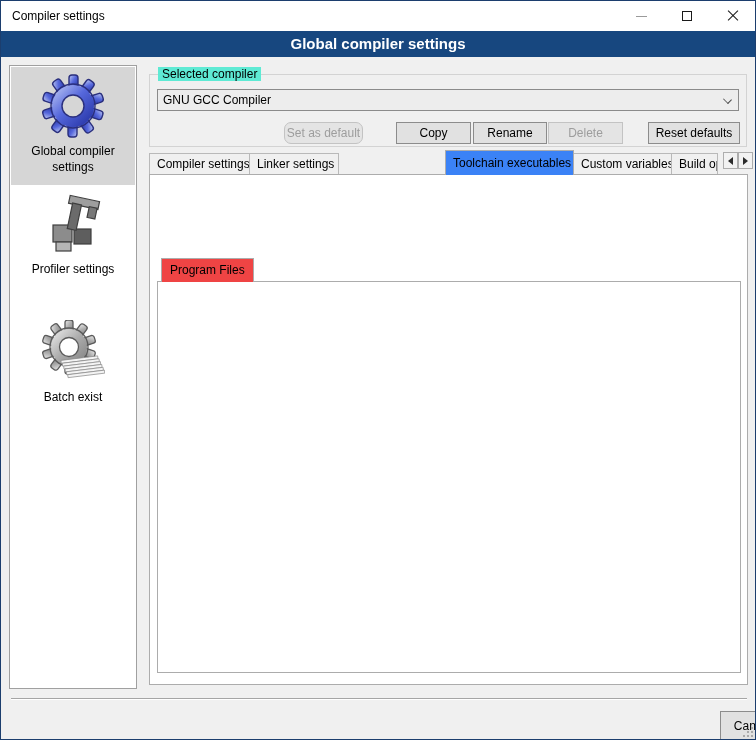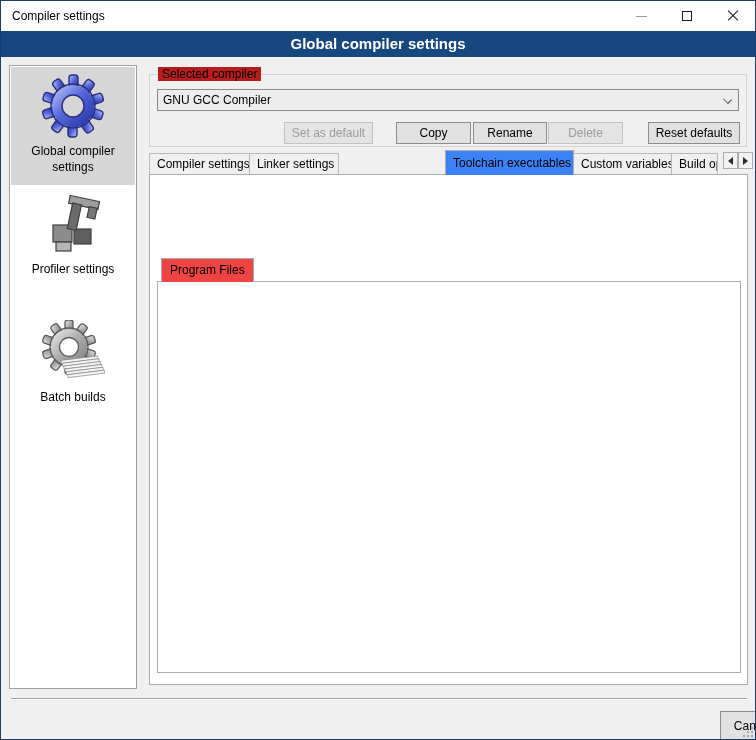--- a/index.html
+++ b/index.html
@@ -27,28 +27,28 @@
   
   .sidebar { position:absolute; left:8px; top:64px; width:128px; height:624px; background:#FFFFFF; border:1px solid #A0A0A0; }
   .side-item { position:absolute; left:1px; width:124px; display:flex; flex-direction:column; align-items:center; text-align:center; cursor:default; }
   .side-item .lbl { margin-top:5px; line-height:16px; }
   .si-1 { top:1px; height:118px; background:#D6D6D6; padding-top:7px; }
   .si-2 { top:124px; height:100px; padding-top:2px; }
   .si-3 { top:252px; height:98px; padding-top:2px; }
 
   
   .groupbox { position:absolute; border:1px solid #D3D3D3; }
-  .groupbox > .gb-label { position:absolute; top:-8px; left:8px; background:#b91c1c; padding:0 4px; }
+  .groupbox > .gb-label { position:absolute; top:-8px; left:8px; background:#5eead4; padding:0 4px; }
   .gb-compiler { left:148px; top:73px; width:598px; height:73px; }
   .combo { position:absolute; background:#EDEDED; border:1px solid #8B8B8B; height:22px; line-height:20px; padding-left:5px; cursor:default; }
   .combo .chev { position:absolute; right:7px; top:7px; width:7px; height:7px; border-right:1px solid #4a4a4a; border-bottom:1px solid #4a4a4a; transform:rotate(45deg) scale(1,0.8); transform-origin:center; margin-top:-1px; }
   .combo-main { left:156px; top:88px; width:582px; }
   .btn { position:absolute; height:22px; background:#E1E1E1; border:1px solid #8C8C8C; font-family:"Liberation Sans",sans-serif; font-size:12px; text-align:center; line-height:20px; cursor:default; }
   .btn.disabled { color:#9D9D9D; border-color:#C3C3C3; background:#E4E4E4; }
-  .b-setdef { left:283px; top:121px; width:89px; }
+  .b-setdef { left:283px; top:121px; width:79px;border-radius:7px; }
   .b-copy   { left:395px; top:121px; width:75px; }
   .b-rename { left:472px; top:121px; width:74px; }
   .b-delete { left:547px; top:121px; width:75px; }
   .b-reset  { left:647px; top:121px; width:92px; }
 
   
   .tab { position:absolute; top:152px; height:22px; background:#F0F0F0; border:1px solid #B9B9B9; border-bottom:none; line-height:21px; padding-left:7px; white-space:nowrap; overflow:hidden; cursor:default; }
   .tab-active { top:149px !important; height:25px !important; background:#3b82f6; border:1px solid #ACACAC; border-bottom:none; z-index:3; line-height:24px; }
   .t1 { left:148px; width:101px; } .t2 { left:248px; width:90px; } .t3 { left:337px; width:108px; }
   .t4 { left:444px; width:129px; } .t5 { left:572px; width:99px;  } .t6 { left:670px; width:47px; }
@@ -176,21 +176,21 @@
         </g>
         <g transform="rotate(-7 40 48)" stroke="#8A8A8A" stroke-width="0.7" fill="#F4F4F4">
           <rect x="21" y="38" width="37" height="3"></rect>
             <rect x="22" y="41" width="37" height="3"></rect>
           <rect x="23" y="44" width="37" height="3"></rect>
             <rect x="24" y="47" width="37" height="3"></rect>
           <rect x="25" y="50" width="37" height="3"></rect>
             <rect x="26" y="53" width="37" height="3"></rect>
         </g>
       </svg>
-      <div class="lbl">Batch builds</div>
+      <div class="lbl">Batch exist</div>
     </div>
   </div>
 
   <div class="groupbox gb-compiler">
     <span class="gb-label">Selected compiler</span>
   </div>
   <div class="combo combo-main">
     <span>GNU GCC Compiler</span>
     <span class="chev"></span>
   </div>

